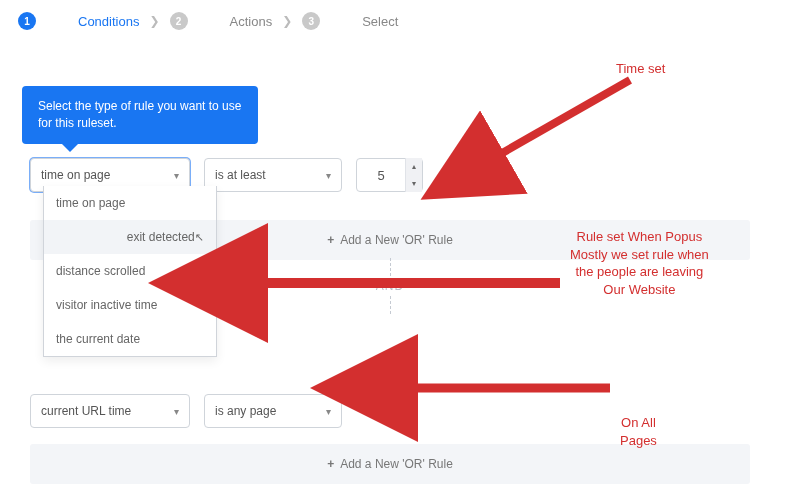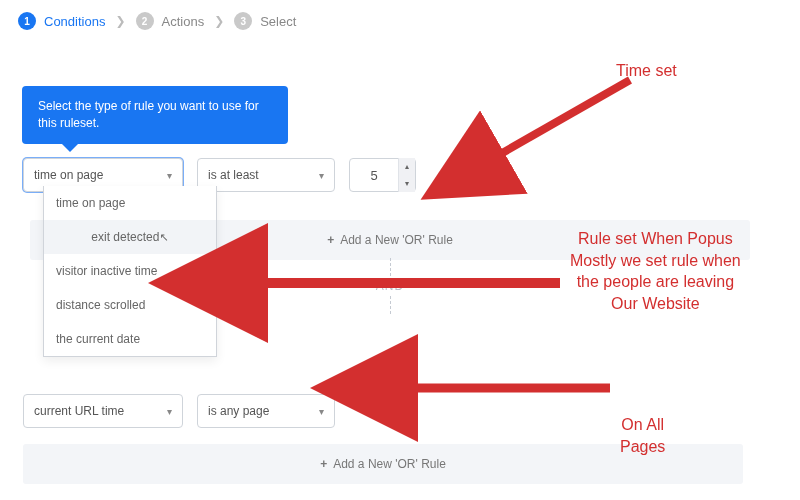--- a/index.html
+++ b/index.html
@@ -1,57 +1,57 @@
 <!DOCTYPE html>
 <html><head>
 <meta charset="utf-8">
 <style>
   * { box-sizing: border-box; margin: 0; padding: 0; font-family: Arial, Helvetica, sans-serif; }
   body { background: #fff; width: 800px; height: 500px; overflow: hidden; position: relative; color: #555; }
   .stepper { display: flex; align-items: center; gap: 6px; padding: 12px 18px; font-size: 13px; }
   .step { display: flex; align-items: center; gap: 8px; }
   .step-num { width: 18px; height: 18px; border-radius: 50%; display: flex; align-items: center; justify-content: center; font-size: 10px; font-weight: bold; background: #c9c9c9; color: #fff; }
   .step.active .step-num { background: #1976f2; }
-  .step-label { color: #888; }
+  .step-label { color: #888; margin-left: 34px; }
   .step.active .step-label { color: #1976f2; }
   .chev { color: #bbb; font-size: 12px; padding: 0 4px;}
   .tooltip {
     position: absolute; left: 22px; top: 86px; background: #1976f2; color: #fff;
-    padding: 12px 16px; border-radius: 4px; font-size: 12px; width: 266px; line-height: 1.4;
+    padding: 12px 16px; border-radius: 4px; font-size: 12px; width: 236px; line-height: 1.4;
     z-index: 10;
   }
   .tooltip::after {
     content: ''; position: absolute; bottom: -8px; left: 40px;
     border: 8px solid transparent; border-top-color: #1976f2; border-bottom: none;
   }
-  .rule-area { margin-top: 110px; padding-left: 23px; }
+  .rule-area { margin-top: 110px; padding-left: 30px; }
   .rule-row { display: flex; align-items: center; gap: 14px; padding: 6px 0; }
   .select {
     display: flex; align-items: center; justify-content: space-between;
     border: 1px solid #cfd4da; border-radius: 4px; background: #fff;
     height: 34px; padding: 0 10px; font-size: 12px; color: #555; cursor: pointer;
   }
   .select .caret { color: #888; font-size: 10px; }
   .sel-type { width: 160px; }
   .sel-op   { width: 138px; }
   .numfield { display: flex; align-items: center; border: 1px solid #cfd4da; border-radius: 4px; height: 34px; }
   .numfield input { width: 48px; border: none; text-align: center; font-size: 13px; color: #555; outline: none; }
   .spin { display: flex; flex-direction: column; border-left: 1px solid #e0e3e8; }
   .spin button { border: none; background: #f0f1f4; width: 16px; height: 17px; font-size: 8px; color: #666; cursor: pointer; padding:0; }
   .unit { font-size: 12px; color: #888; margin-left: 8px; }
   .dropdown { position: absolute; left: 43px; top: 186px; width: 174px; background: #fff; border: 1px solid #d0d4da; border-top: none; box-shadow: 0 4px 10px rgba(0,0,0,0.07); z-index: 8; }
   .dropdown .opt { padding: 10px 12px; font-size: 12px; color: #666; cursor: pointer; }
-  .dropdown .opt.hover { background: #f2f4f7; display:flex; align-items:center; justify-content:center;}
+  .dropdown .opt.hover { background: #f2f4f7; display:flex; align-items:center; justify-content:flex-end;}
   .cursor-icn { font-size: 11px; }
   .strip { background: #f3f5f8; margin-top: 10px; height: 40px; display: flex; align-items: center; justify-content: center; color: #777; font-size: 12px; gap:6px; width: 720px; border-radius:3px;}
   .plus { font-weight: bold; }
   .and-block { position: relative; height: 56px; width:720px; display:flex; align-items:center; justify-content:center; color:#b9bfc8; font-size:12px; letter-spacing:1px;}
   .and-block::before, .and-block::after { content:''; position:absolute; left:50%; width:0; height:18px; border-left:1px dashed #c5cad2; }
   .and-block::before { top:0; } .and-block::after { bottom:0; }
-  .annot { position: absolute; color: #d32f2f; font-size: 16px; line-height: 1.35; text-align: center; font-weight:500;}
+  .annot { position: absolute; color: #d32f2f; font-size: 13px; line-height: 1.35; text-align: center; font-weight:500;}
   svg.overlay { position:absolute; left:0; top:0; pointer-events:none; z-index:20; }
 </style>
 </head>
 <body>
 
 <div class="stepper">
   <div class="step active">
     <span class="step-num">1</span>
     <span class="step-label">Conditions</span>
   </div>
@@ -89,22 +89,22 @@
     </div>
     <span class="unit">sec.</span>
   </div>
 
   <div class="dropdown">
     <div class="opt">time on page</div>
     <div class="opt hover">
       <span>exit detected</span>
       <span class="cursor-icn">↖</span>
     </div>
+    <div class="opt">distance scrolled</div>
     <div class="opt">visitor inactive time</div>
-    <div class="opt">distance scrolled</div>
     <div class="opt">the current date</div>
   </div>
 
   <div style="height:190px;"></div>
 
   <div class="rule-row">
     <div class="select sel-type">
       <span>current URL time</span>
       <span class="caret">▾</span>
     </div>

